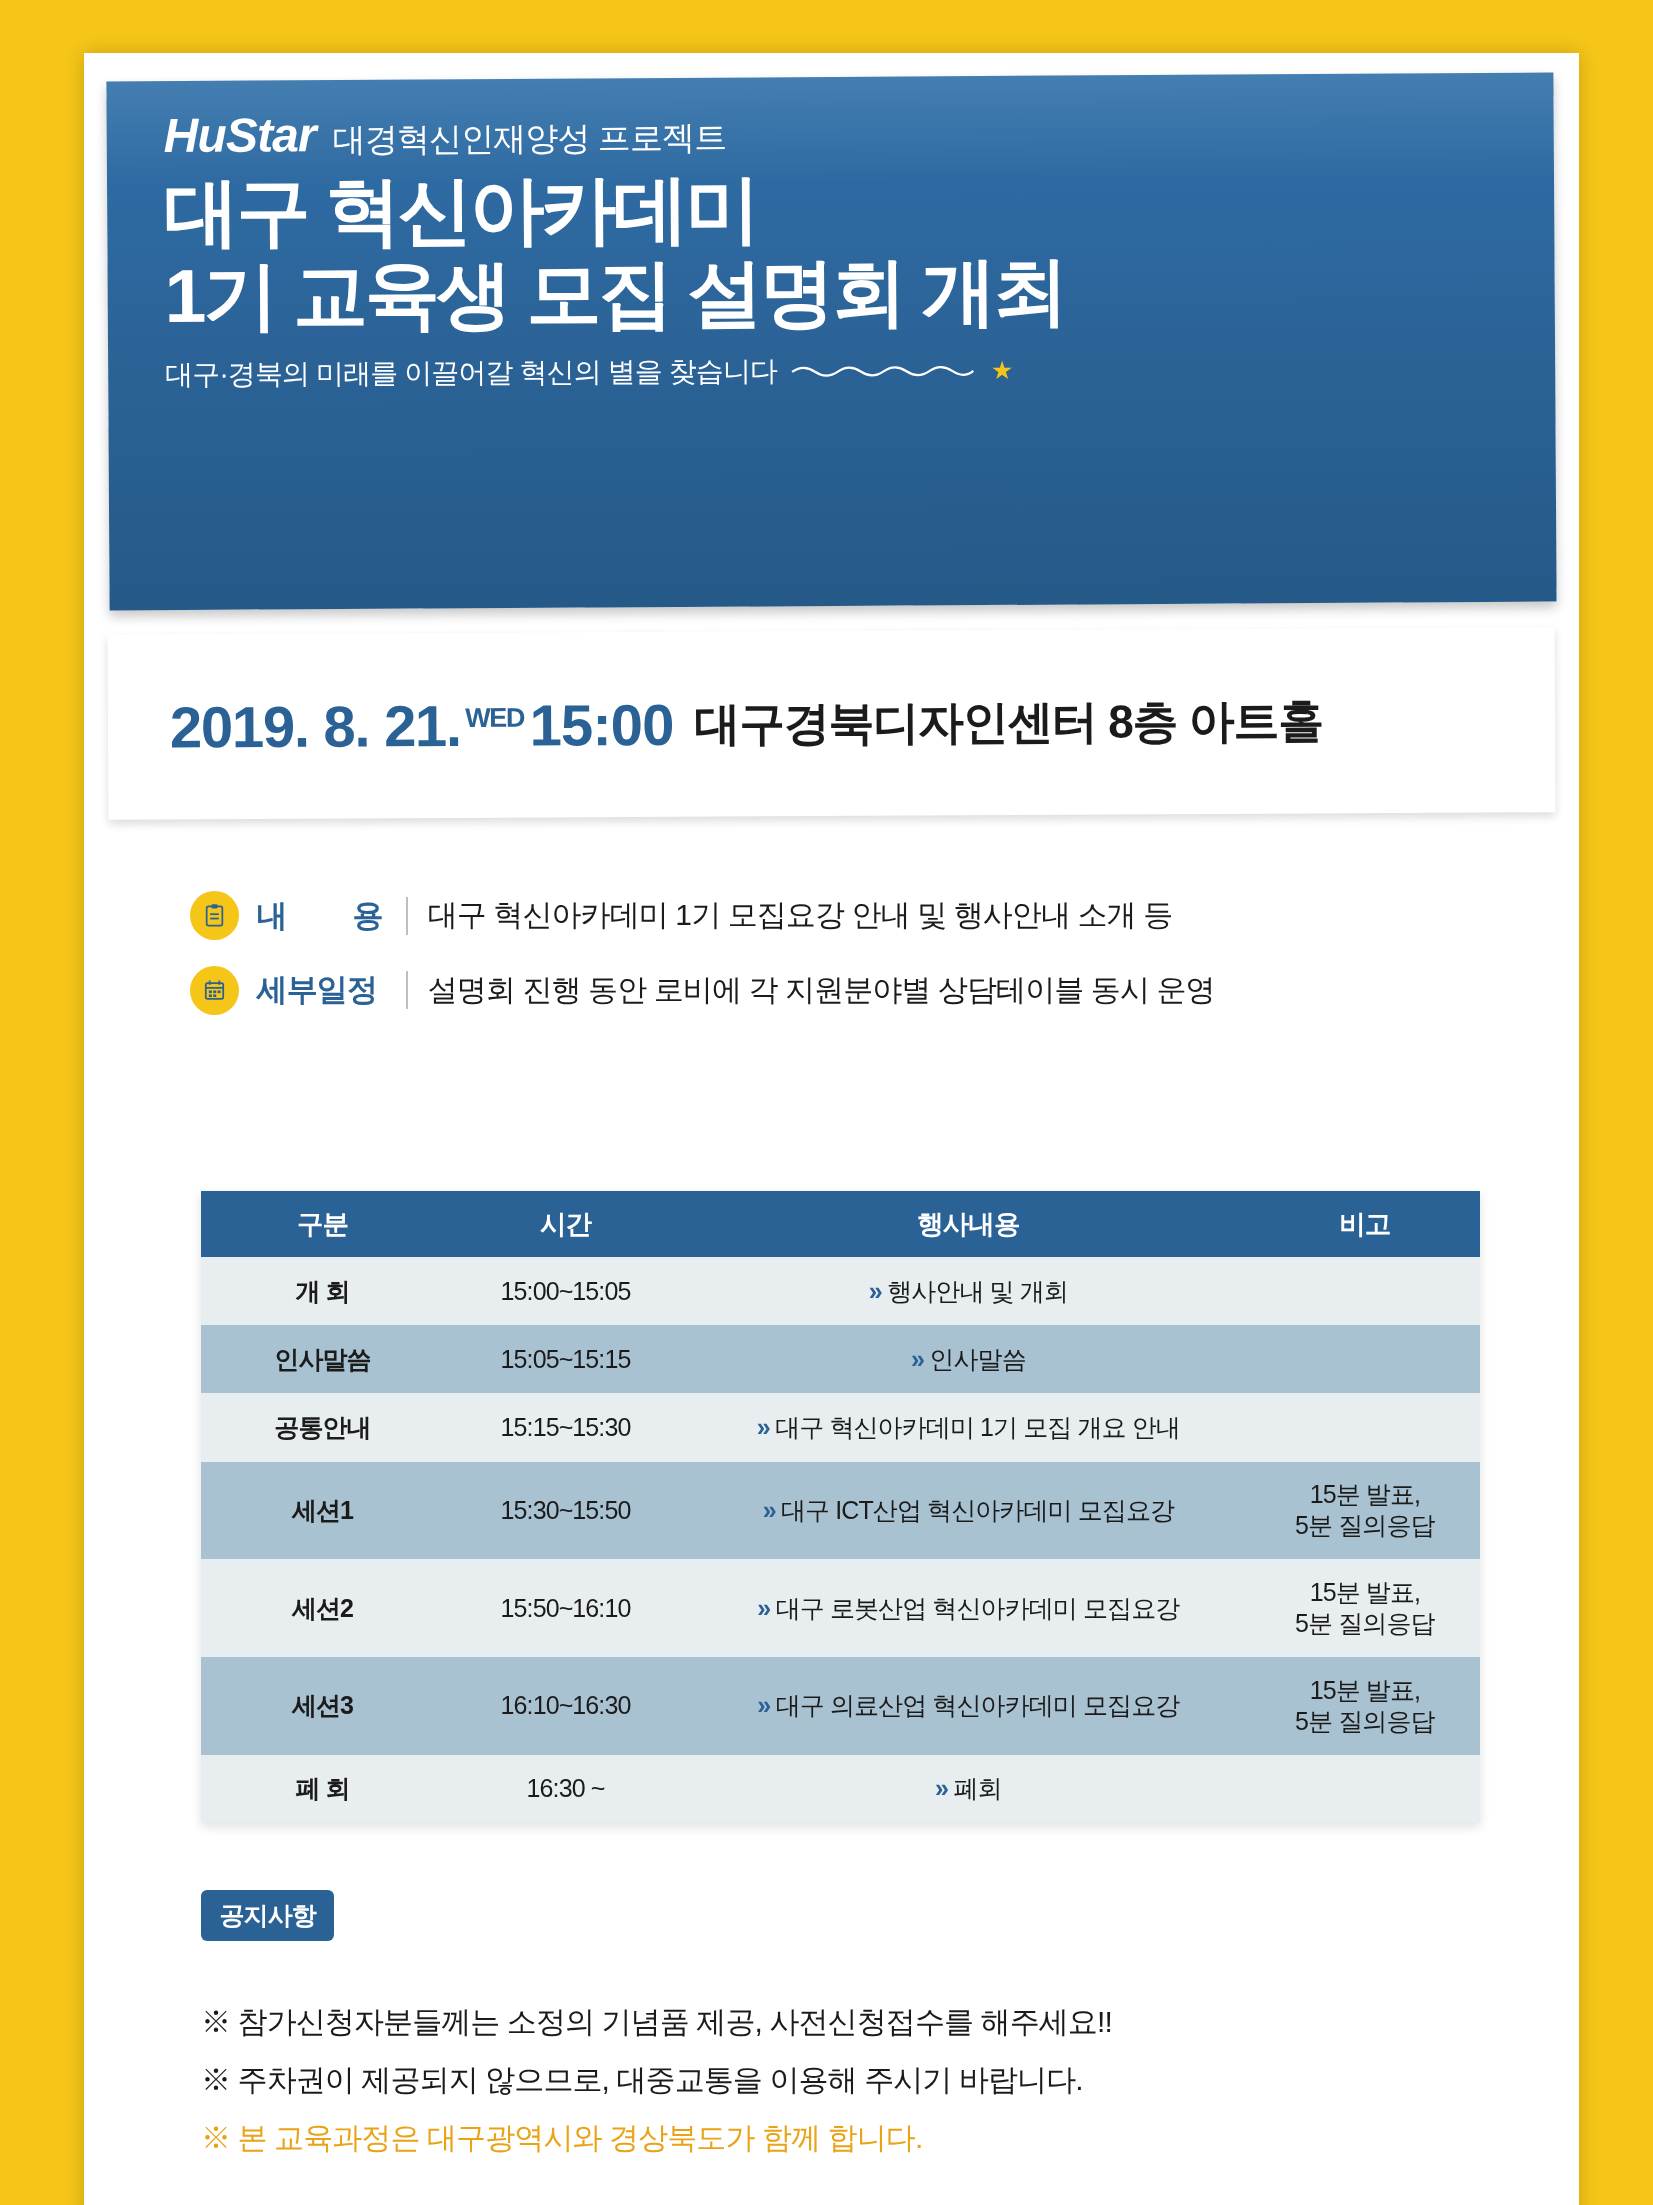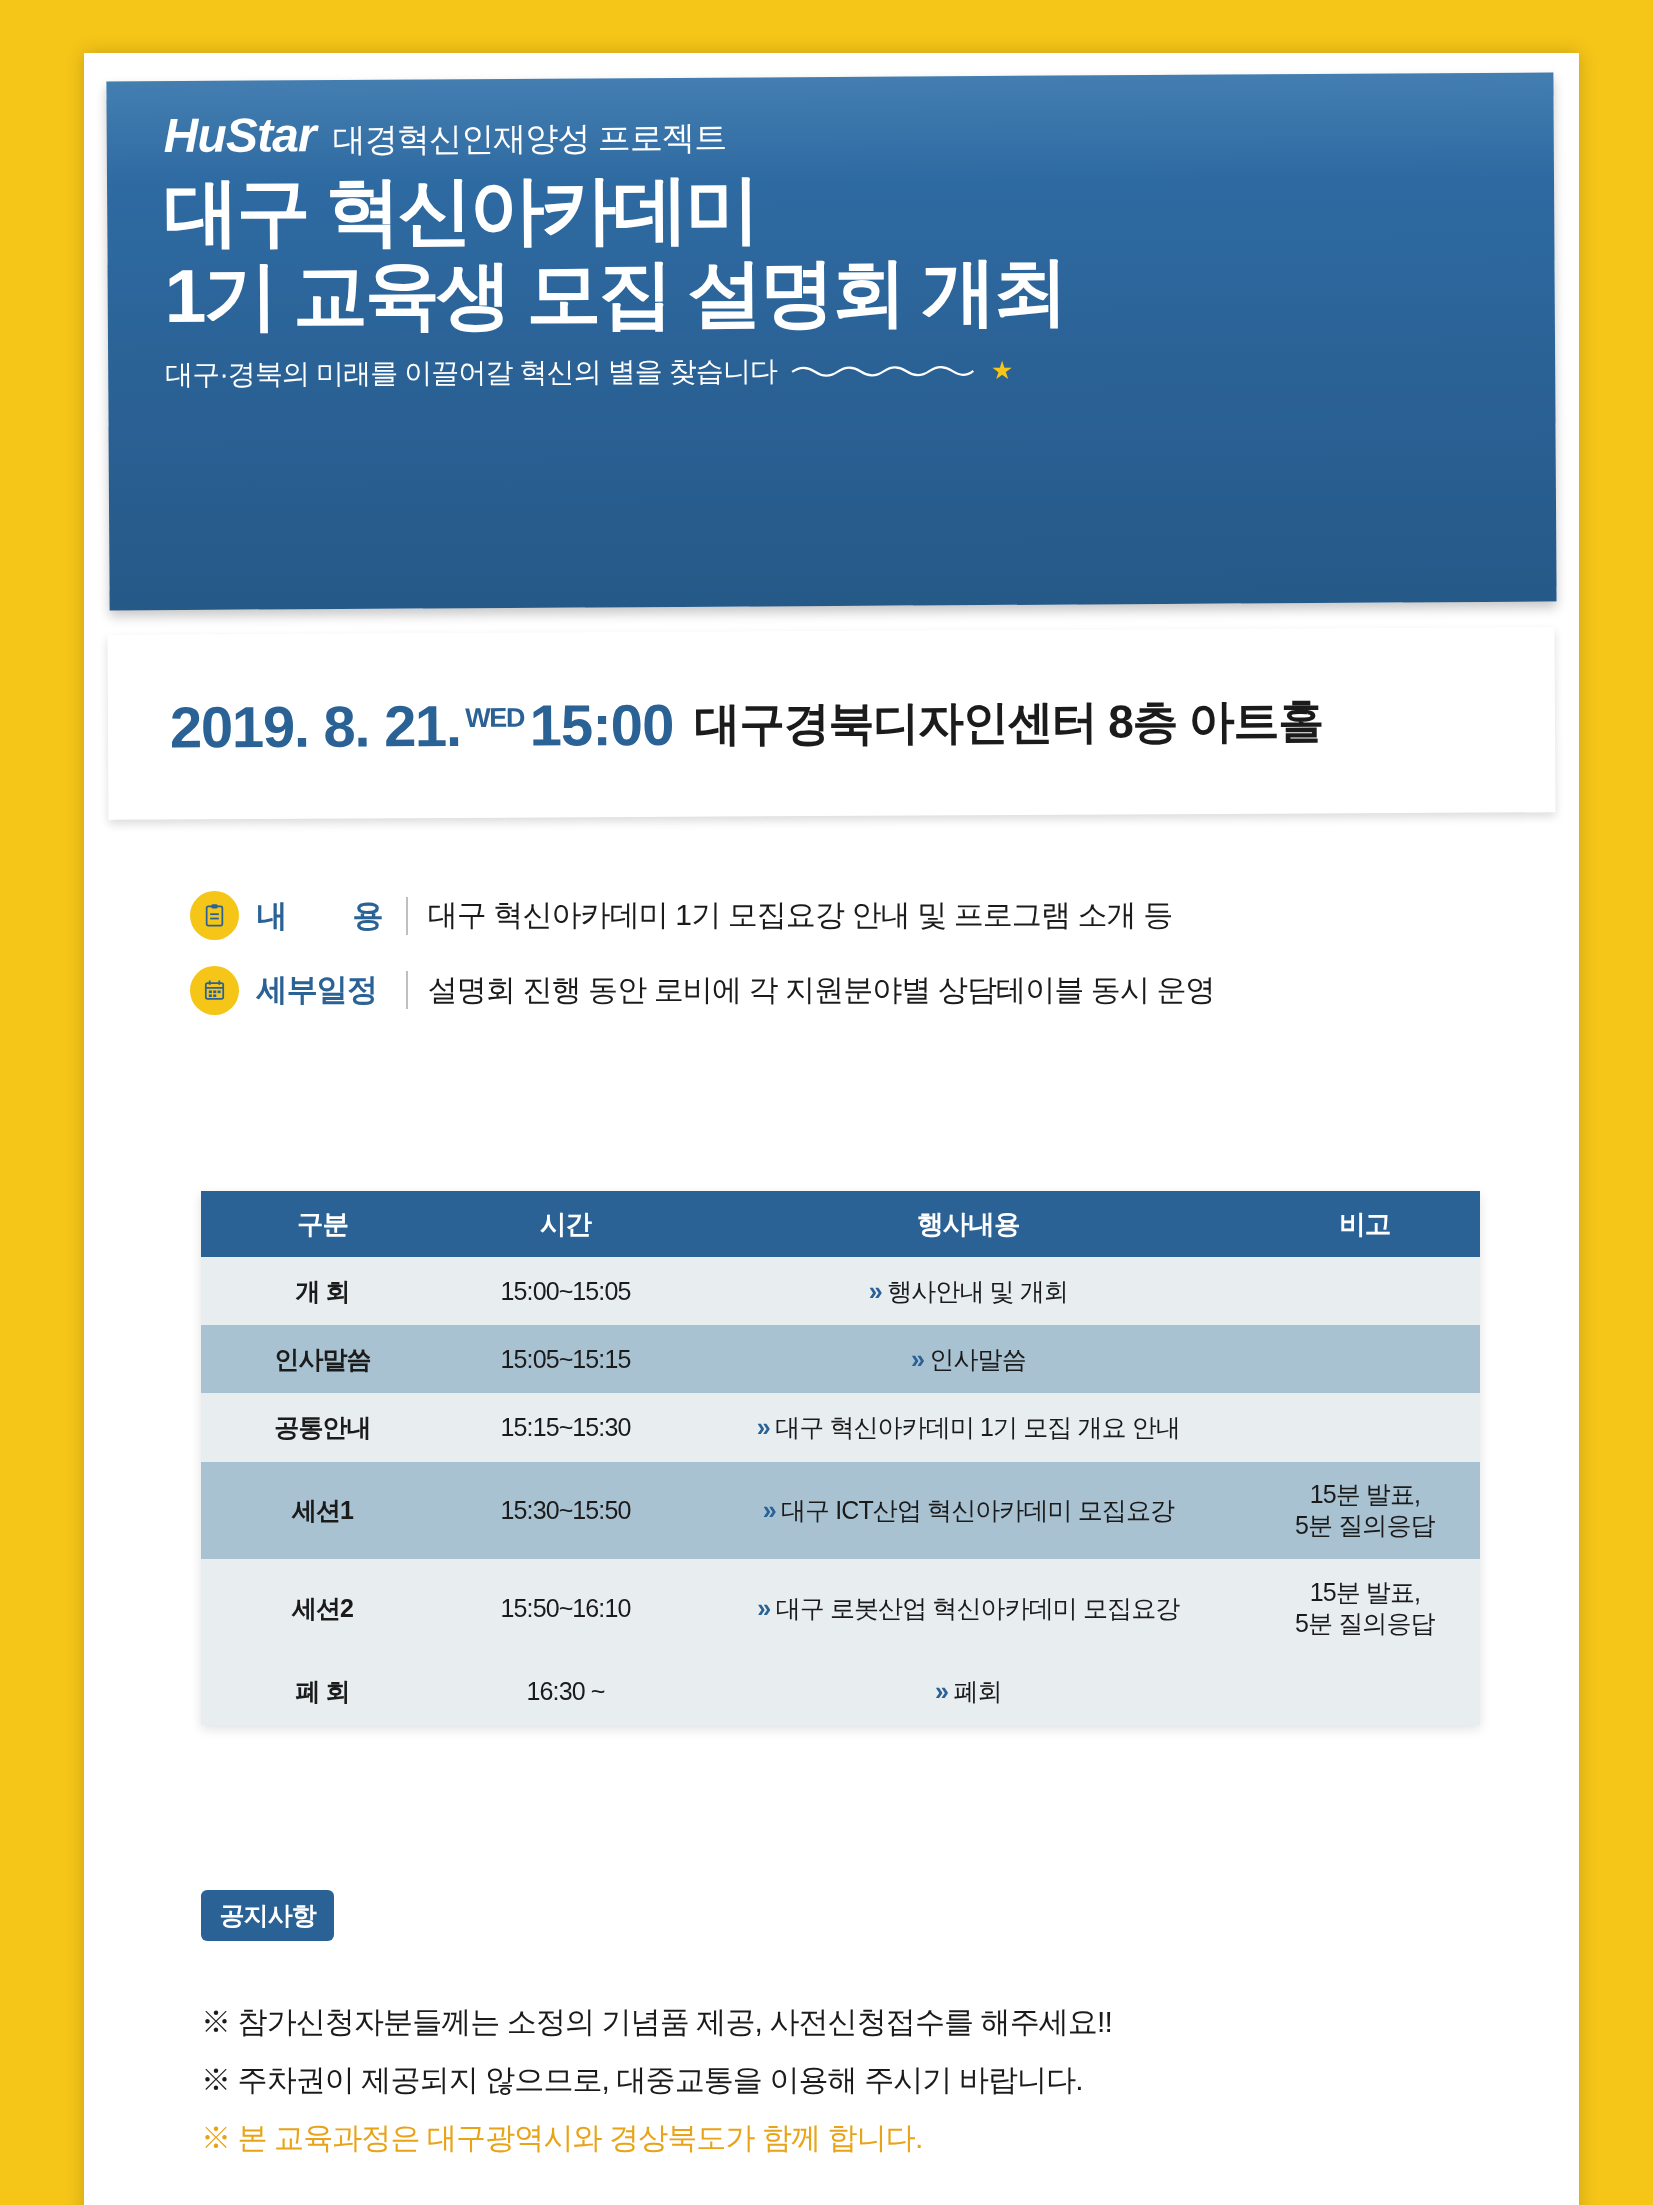--- a/index.html
+++ b/index.html
@@ -328,21 +328,21 @@
           <rect x="24" y="5" width="14" height="10" rx="3" fill="#2b6296"></rect>
           <line x1="21" y1="28" x2="41" y2="28" stroke="#2b6296" stroke-width="4"></line>
           <line x1="21" y1="38" x2="41" y2="38" stroke="#2b6296" stroke-width="4"></line>
         </svg>
       </div>
       <div class="info-label spread">
         <span>내</span>
         <span>용</span>
       </div>
       <div class="info-divider"></div>
-      <div class="info-text">대구 혁신아카데미 1기 모집요강 안내 및 프로그램 소개 등</div>
+      <div class="info-text">대구 혁신아카데미 1기 모집요강 안내 및 행사안내 소개 등</div>
     </div>
 
     <div class="info-row">
       <div class="info-icon">
         <svg width="27" height="27" viewBox="0 0 62 62">
           <rect x="11" y="14" width="40" height="36" rx="4" fill="none" stroke="#2b6296" stroke-width="4"></rect>
           <line x1="11" y1="25" x2="51" y2="25" stroke="#2b6296" stroke-width="4"></line>
           <line x1="20" y1="8" x2="20" y2="18" stroke="#2b6296" stroke-width="4"></line>
           <line x1="42" y1="8" x2="42" y2="18" stroke="#2b6296" stroke-width="4"></line>
           <rect x="18" y="31" width="7" height="6" fill="#2b6296"></rect>
@@ -400,20 +400,27 @@
           <td class="c-bigo" style="white-space:pre-line">15분 발표,
 5분 질의응답</td>
         </tr>
         <tr class="row-light">
           <td class="c-gubun">세션2</td>
           <td class="c-time">15:50~16:10</td>
           <td class="c-event"><span class="chev">»</span><span>대구 로봇산업 혁신아카데미 모집요강</span></td>
           <td class="c-bigo" style="white-space:pre-line">15분 발표,
 5분 질의응답</td>
         </tr>
+        <tr class="row-dark">
+          <td class="c-gubun">세션3</td>
+          <td class="c-time">16:10~16:30</td>
+          <td class="c-event"><span class="chev">»</span><span>대구 의료산업 혁신아카데미 모집요강</span></td>
+          <td class="c-bigo" style="white-space:pre-line">15분 발표,
+5분 질의응답</td>
+        </tr>
         <tr class="row-light">
           <td class="c-gubun">폐 회</td>
           <td class="c-time">16:30 ~</td>
           <td class="c-event"><span class="chev">»</span><span>폐회</span></td>
           <td class="c-bigo"></td>
         </tr>
       </tbody>
     </table>
   </div>
 

